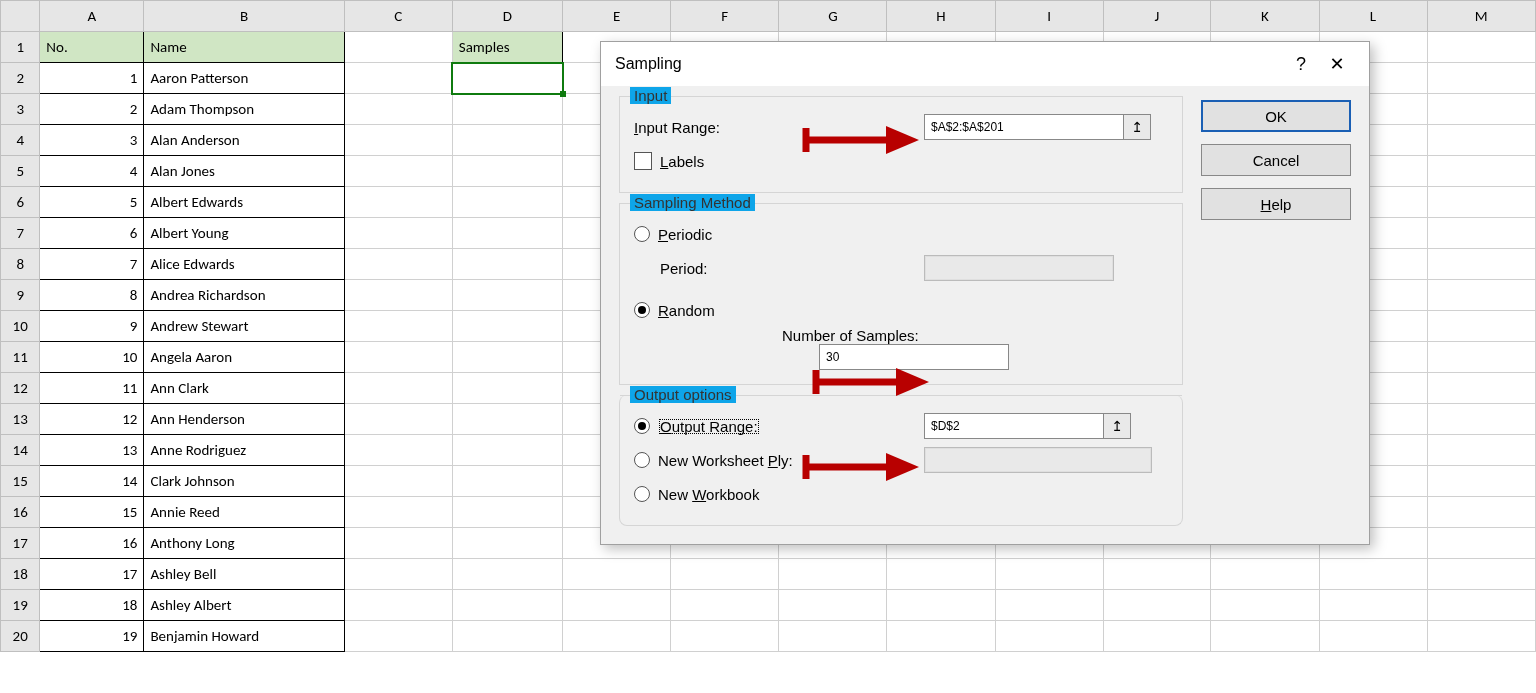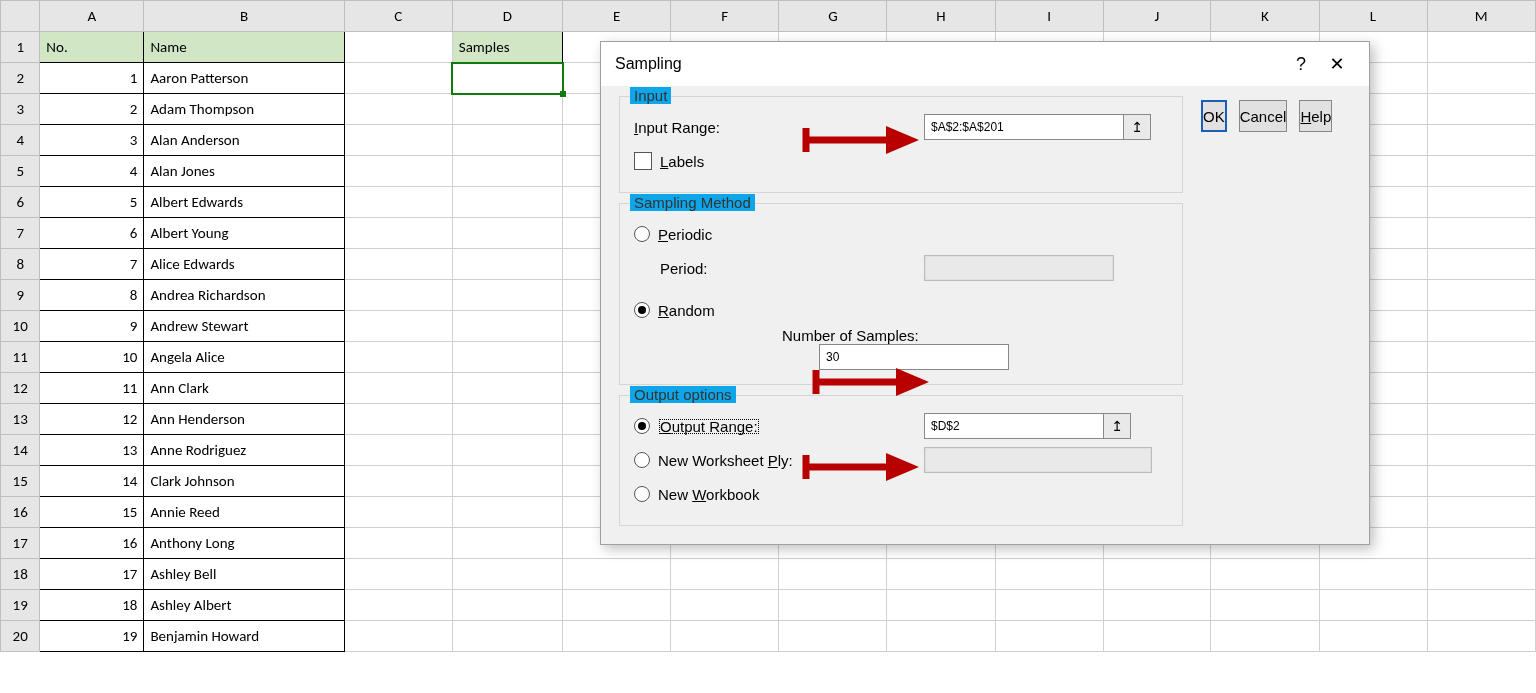--- a/index.html
+++ b/index.html
@@ -89,21 +89,21 @@
       height: 44px;
       padding: 0 14px;
       background: #fff;
     }
     .dlg-title { flex:1; font-size: 16px; }
     .dlg-help { width:36px; text-align:center; font-size:18px; }
     .dlg-close { width:36px; text-align:center; font-size:18px; }
 
     .dlg-body { display:flex; padding: 10px 18px 18px 18px; gap:18px; }
     .dlg-main { flex:1; }
-    .dlg-side { width: 150px; display:flex; flex-direction:row; gap:12px; padding-top:4px;}
+    .dlg-side { width: 150px; display:flex; flex-direction:column; gap:12px; padding-top:4px;}
 
     .grp {
       border: 1px solid #d5d5d5;
       border-top: none;
       position: relative;
       padding: 14px 14px 14px 14px;
       margin-bottom: 10px;
       background: #f0f0f0;
     }
     .grp-title {
@@ -365,21 +365,21 @@
           <td></td>
           <td></td>
           <td></td>
           <td></td>
           <td></td>
           <td></td>
         </tr>
         <tr>
           <th class="rowhdr">11</th>
           <td class="num bordered">10</td>
-          <td class="txt bordered">Angela Alice</td>
+          <td class="txt bordered">Angela Aaron</td>
           <td></td>
           <td></td>
           <td></td>
           <td></td>
           <td></td>
           <td></td>
           <td></td>
           <td></td>
           <td></td>
           <td></td>
@@ -571,21 +571,21 @@
         <div class="row" style="margin-top:8px;">
           <span class="radio sel"></span>
           <span class="lbl"><span class="u">R</span><span>andom</span></span>
         </div>
         <div class="row" style="padding-left:26px;flex-direction:column;">
           <span class="lbl" style="width:264px;">Number of Samples:</span>
           <input class="txtinput" style="width: 190px;" value="30">
         </div>
       </div>
 
-      <div class="grp" style="margin-bottom:0;">
+      <div class="grp" style="margin-bottom:0;border-radius:8px;">
         <span class="grp-title">Output options</span>
         <div class="row">
           <span class="radio sel"></span>
           <span class="lbl" style="width:266px;"><span class="dotted"><span class="u">O</span><span>utput Range:</span></span></span>
           <input class="txtinput" style="width: 180px;" value="$D$2">
           <button class="refbtn">
               <span>↥</span>
             </button>
         </div>
         <div class="row">

